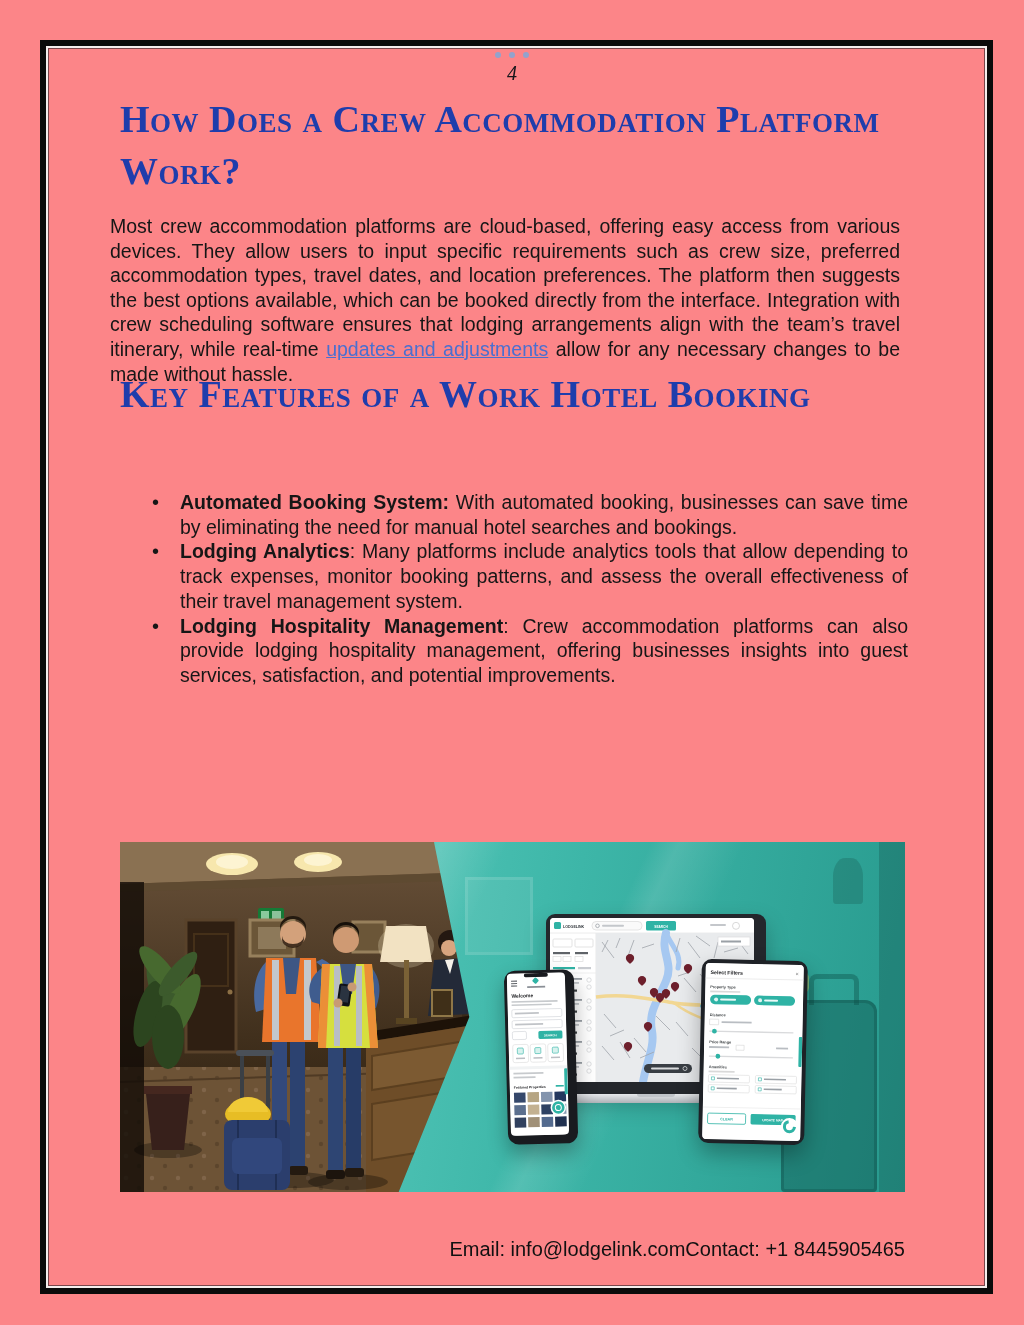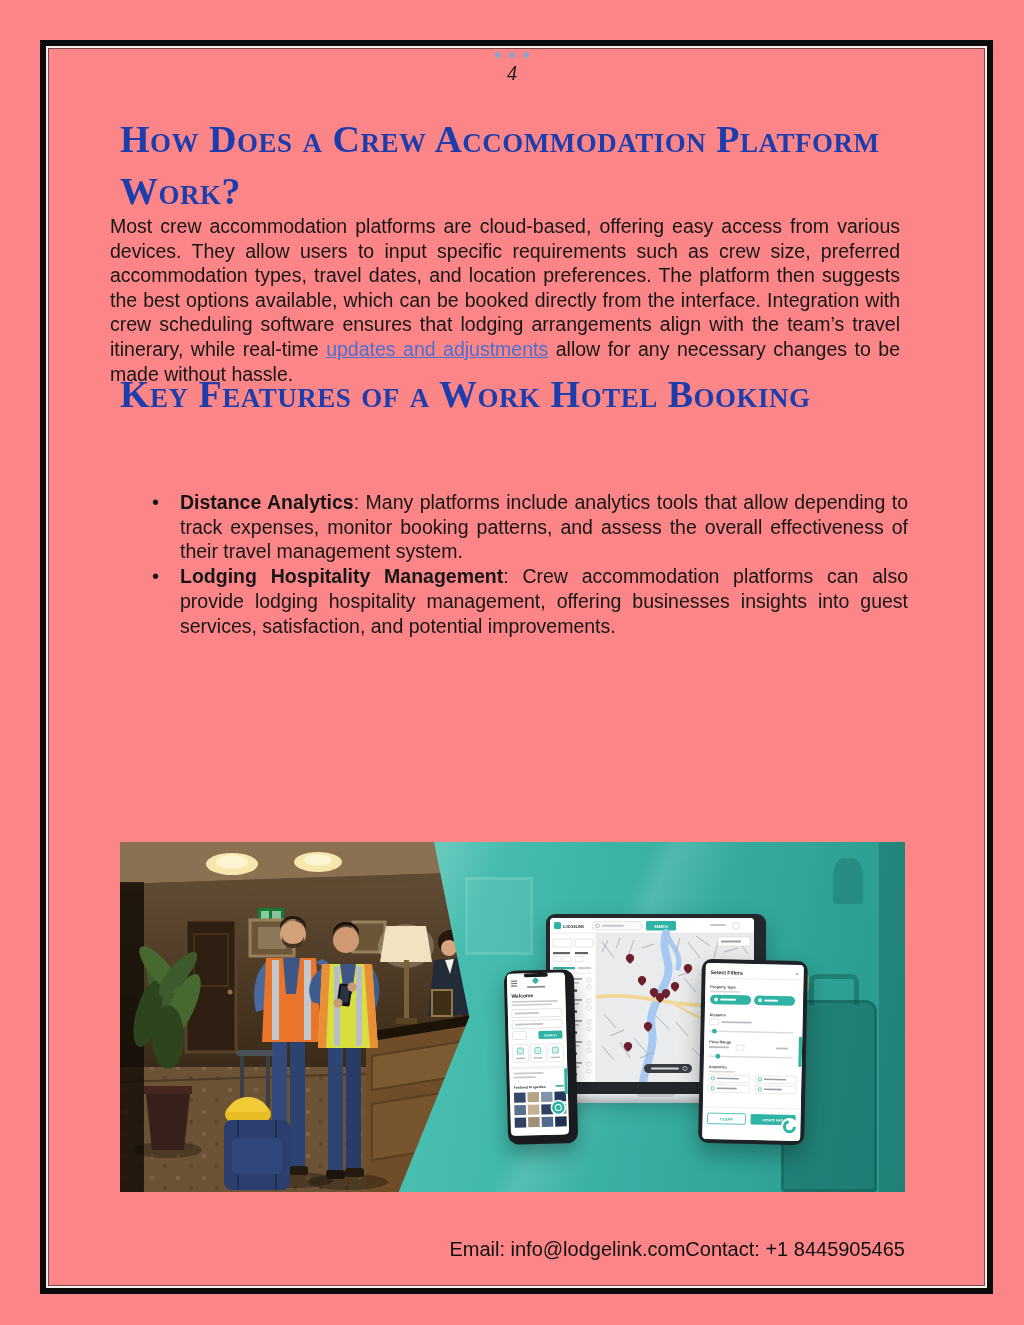--- a/index.html
+++ b/index.html
@@ -18,21 +18,21 @@
   .dots span{width:6px;height:6px;border-radius:50%;background:#93a2cc;display:inline-block;margin:0 4px;}
   .page-num{
     position:absolute;top:62px;left:0;width:100%;text-align:center;
     font-family:"Liberation Serif",serif;font-style:italic;font-size:20px;color:#15151a;
   }
   .h{
     position:absolute;left:120px;width:800px;
     font-family:"Liberation Serif",serif;font-weight:700;font-variant:small-caps;
     color:#1e3dac;font-size:38px;line-height:52px;letter-spacing:.5px;
   }
-  .h1{top:113px;}
+  .h1{top:93px;}
   .h2{top:368px;}
   .intro{
     position:absolute;left:110px;top:214px;width:790px;margin:0;
     font-size:19.5px;line-height:24.6px;text-align:justify;color:#161616;
   }
   .link{color:#4a6fd0;text-decoration:underline;cursor:pointer;}
   .bullets{
     position:absolute;left:120px;top:490px;width:788px;margin:0;padding:0;list-style:none;
     font-size:19.5px;line-height:24.7px;text-align:justify;color:#161616;
   }
@@ -89,21 +89,22 @@
   <div>Work?</div>
 </div>
 
 <p class="intro"><span>Most crew accommodation platforms are cloud-based, offering easy access from various devices. They allow users to input specific requirements such as crew size, preferred accommodation types, travel dates, and location preferences. The platform then suggests the best options available, which can be booked directly from the interface. Integration with crew scheduling software ensures that lodging arrangements align with the team’s travel itinerary, while real-time </span><a class="link">updates and adjustments</a><span> allow for any necessary changes to be made without hassle.</span></p>
 
 <div class="h h2">
   <div>Key Features of a Work Hotel Booking</div>
 </div>
 
 <ul class="bullets">
-  <li><b>Distance Analytics</b><span>: Many platforms include analytics tools that allow depending to track expenses, monitor booking patterns, and assess the overall effectiveness of their travel management system.</span></li>
+  <li><b>Automated Booking System:</b><span> With automated booking, businesses can save time by eliminating the need for manual hotel searches and bookings.</span></li>
+  <li><b>Lodging Analytics</b><span>: Many platforms include analytics tools that allow depending to track expenses, monitor booking patterns, and assess the overall effectiveness of their travel management system.</span></li>
   <li><b>Lodging Hospitality Management</b><span>: Crew accommodation platforms can also provide lodging hospitality management, offering businesses insights into guest services, satisfaction, and potential improvements.</span></li>
 </ul>
 
 <div class="photo">
 
   <svg class="lobby" width="360" height="350" viewBox="0 0 360 350">
     <defs>
       <linearGradient id="wallg" x1="0" y1="0" x2="0" y2="1">
         <stop offset="0" stop-color="#6a523a"></stop>
           <stop offset=".55" stop-color="#41301d"></stop>

